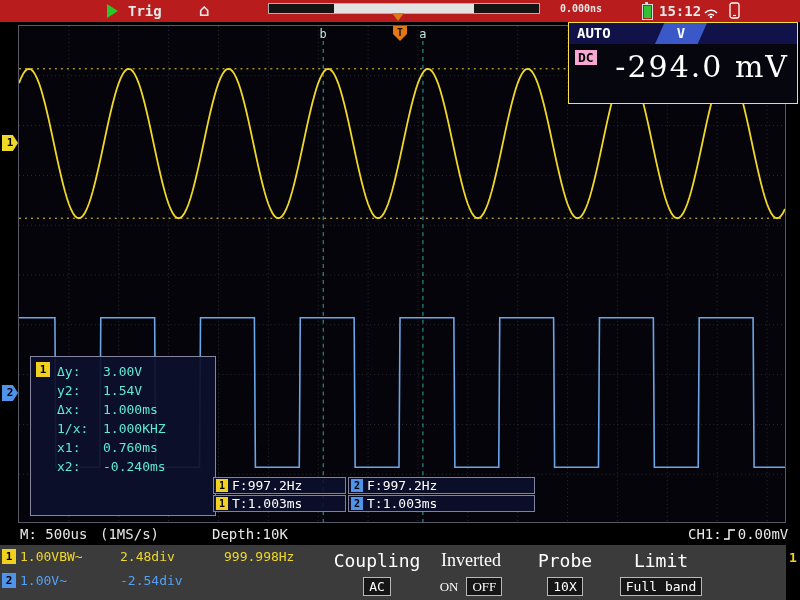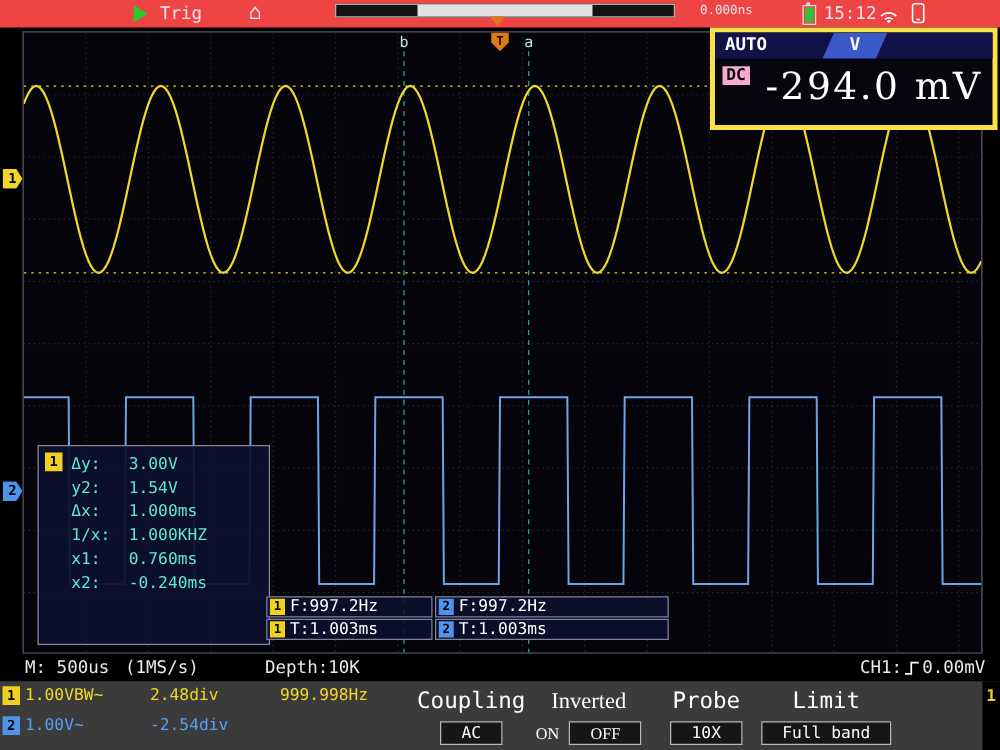--- a/index.html
+++ b/index.html
@@ -1,19 +1,19 @@
 <!DOCTYPE html>
 <html><head>
 <meta charset="utf-8">
 <style>
   html,body{margin:0;padding:0;background:#111;}
   .screen{position:relative;width:800px;height:600px;background:#000;overflow:hidden;
     font-family:"DejaVu Sans Mono",monospace;color:#e8e8e8;}
   
-  .topbar{position:absolute;left:0;top:0;width:800px;height:22px;background:#ef4444;}
+  .topbar{position:absolute;left:0;top:0;width:800px;height:22px;background:#b91c1c;font-weight:bold;}
   .play-tri{position:absolute;left:107px;top:4px;width:0;height:0;
     border-left:11px solid #28c828;border-top:7px solid transparent;border-bottom:7px solid transparent;}
   .trig-label{position:absolute;left:128px;top:3px;font-size:14px;}
   .home{position:absolute;left:199px;top:0px;font-size:17px;cursor:default;}
   .hslider{position:absolute;left:268px;top:3px;width:270px;height:9px;border:1px solid #b0b0b0;background:#141414;}
   .hslider-fill{position:absolute;left:24%;top:0;bottom:0;width:52%;background:#e2e2e2;}
   .hpointer{position:absolute;left:392px;top:13px;width:0;height:0;
     border-left:6px solid transparent;border-right:6px solid transparent;border-top:8px solid #e07818;}
   .offset{position:absolute;left:560px;top:3px;font-size:10px;}
   .battery{position:absolute;left:642px;top:4px;width:9px;height:14px;border:1px solid #ddd;}
@@ -26,21 +26,21 @@
   #grid{position:absolute;left:18px;top:25px;width:768px;height:498px;box-sizing:border-box;
     border:1px solid #5a5a66;background:#04040a;}
   #wave-svg{position:absolute;left:0;top:0;width:100%;height:100%;}
   svg text{font-family:"DejaVu Sans Mono",monospace;}
   .chmark{position:absolute;left:2px;width:16px;height:16px;color:#000;
     font:bold 11px/16px "DejaVu Sans Mono",monospace;text-align:center;
     clip-path:polygon(0 0,68% 0,100% 50%,68% 100%,0 100%);}
   .chmark.c1{top:135px;background:#f0d828;}
   .chmark.c2{top:385px;background:#4f94e8;}
   
-  .vbox{position:absolute;left:568px;top:22px;width:230px;height:82px;background:#06060f;border:4px solid #fde047;box-sizing:border-box;}
+  .vbox{position:absolute;left:568px;top:22px;width:230px;height:82px;background:#06060f;border:1px solid #fde047;box-sizing:border-box;}
   .vbox-head{position:relative;height:21px;background:#12124a;}
   .vmode{position:absolute;left:8px;top:0;font-size:14px;font-weight:bold;line-height:21px;color:#fff;}
   .vtab{position:absolute;left:86px;top:0;width:52px;height:21px;background:#3b58c8;
     clip-path:polygon(18% 0,100% 0,82% 100%,0 100%);color:#fff;font-weight:bold;
     text-align:center;line-height:21px;font-size:14px;}
   .dc-badge{position:absolute;left:6px;top:27px;background:#f9a8d4;color:#000;
     font-weight:bold;font-size:13px;padding:0 3px;}
   .vvalue{position:absolute;right:8px;top:26px;font-family:"DejaVu Serif",serif;
     font-weight:normal;font-size:30px;color:#fff;letter-spacing:2px;}
   
@@ -72,21 +72,21 @@
   .chrow.r2{top:28px;color:#55a0f5;}
   .vtext{width:96px;}
   .dtext{width:100px;}
   .menus{position:absolute;left:330px;top:0;width:456px;height:55px;display:flex;}
   .msec{box-sizing:border-box;}
   .msec.w0{width:94px;}.msec.w1{width:94px;font-family:Liberation Serif, serif;}.msec.w2{width:94px;}.msec.w3{width:98px;}.msec.w4{width:76px;}
   .mtitle{margin-top:5px;text-align:center;font-size:18px;color:#fff;white-space:nowrap;}
   .mopts{margin-top:6px;display:flex;justify-content:center;align-items:center;gap:8px;
     font-size:13px;color:#fff;white-space:nowrap;}
   .opt{line-height:17px;cursor:default;}
-  .opt.sel{border:1px solid #b8b8b8;background:#161616;padding:0 16px;}
+  .opt.sel{border:1px solid #b8b8b8;background:#161616;padding:0 5px;}
   .strip{position:absolute;right:0;top:0;width:14px;height:55px;background:#000;}
   .strip-ch{margin-top:5px;text-align:center;color:#f0d020;font-weight:bold;font-size:13px;}
 </style>
 </head>
 <body>
 
 <div class="screen">
 
   <div class="topbar">
     <div class="play-tri"></div>

